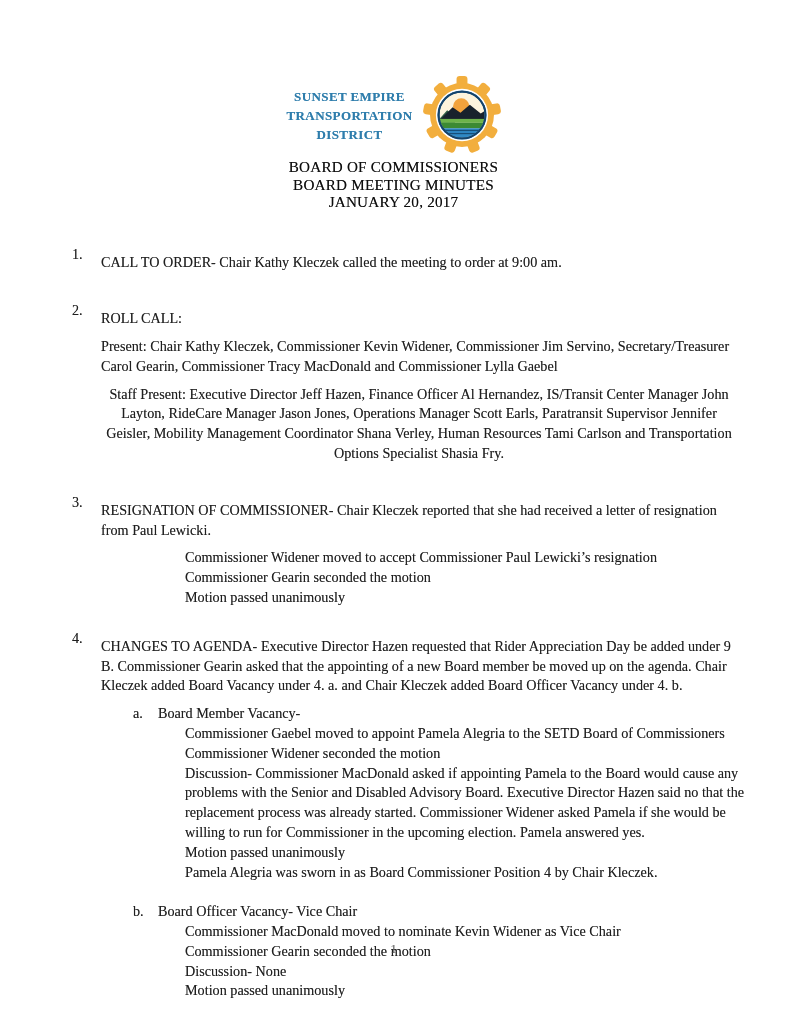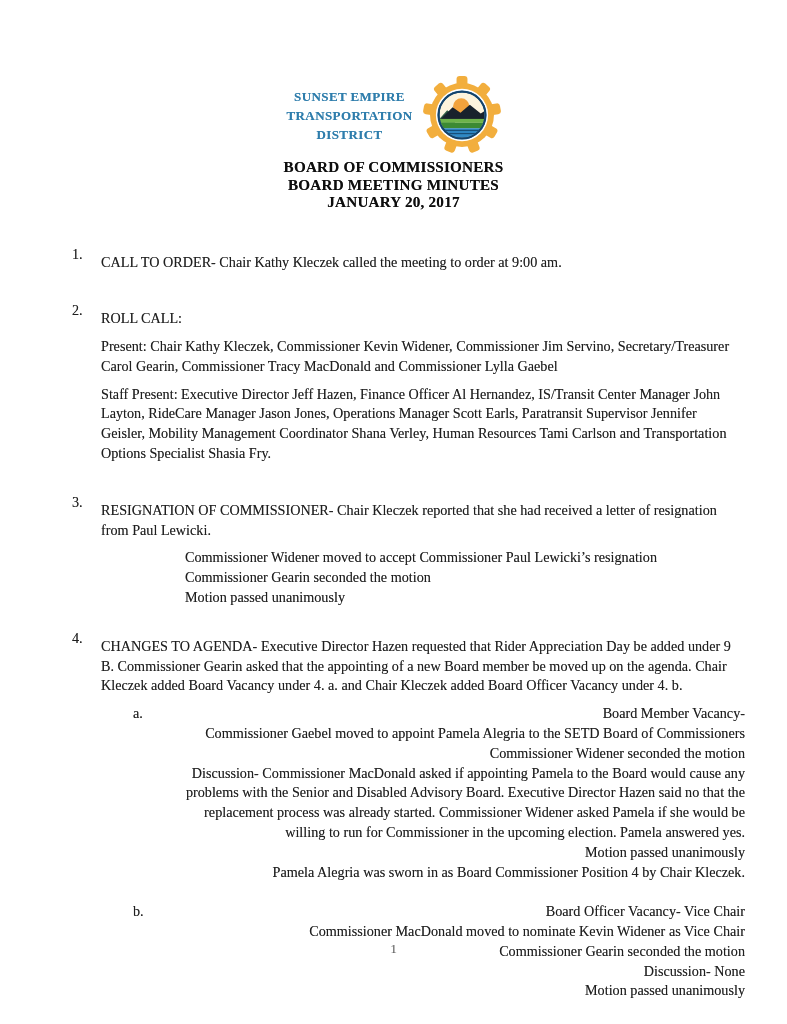--- a/index.html
+++ b/index.html
@@ -26,48 +26,48 @@
     font-size: 13px;
     line-height: 19px;
     letter-spacing: 0.4px;
     color: #2e7dac;
     text-align: center;
     text-shadow: 0 0 0.5px rgba(46,125,172,0.6);
   }
   .logo-gear { width: 78px; height: 80px; display: block; }
   .doc-title {
     margin-top: 3px;
-    font-weight: bold;
+    font-weight: normal;
     font-size: 15.2px;
     line-height: 17.5px;
     letter-spacing: 0.2px;
     color: #0e0e0e;
     text-shadow: 0 0 0.5px rgba(0,0,0,0.55);
   }
   
   .doc-body {
     margin: 34px 42px 0 72px;
     font-size: 14.2px;
     line-height: 19.8px;
     text-shadow: 0 0 0.5px rgba(0,0,0,0.45);
   }
   .item { display: flex; align-items: flex-start; }
   .item-num { width: 21px; flex: 0 0 21px; }
   .item-body { flex: 1; max-width: 652px; }
   .item-body p { margin: 8px; }
   .mt-item  { margin-top: 21px; }
   .mt-item5 { margin-top: 30px; }
   .mt-item6 { margin-top: 31px; }
-  .mt-para  { margin-top: 19.8px; }
+  .mt-para  { margin-top: 19.8px; text-align: center; }
   .motions { margin-left: 92px; }
   .motions p { margin: 0; }
   .subitem { display: flex; margin-left: 40px; }
   .subitem.second { margin-top: 19.8px; }
   .sub-label { width: 25px; flex: 0 0 25px; }
-  .sub-body { flex: 1; text-align: right; }
+  .sub-body { flex: 1; }
   .sub-body p { margin: 0; }
   .sub-motions { margin-left: 27px; }
   
   .page-footer {
     position: absolute;
     left: 0; right: 0;
     top: 941px;
     text-align: center;
     font-size: 13.5px;
     color: #5a5a5a;

